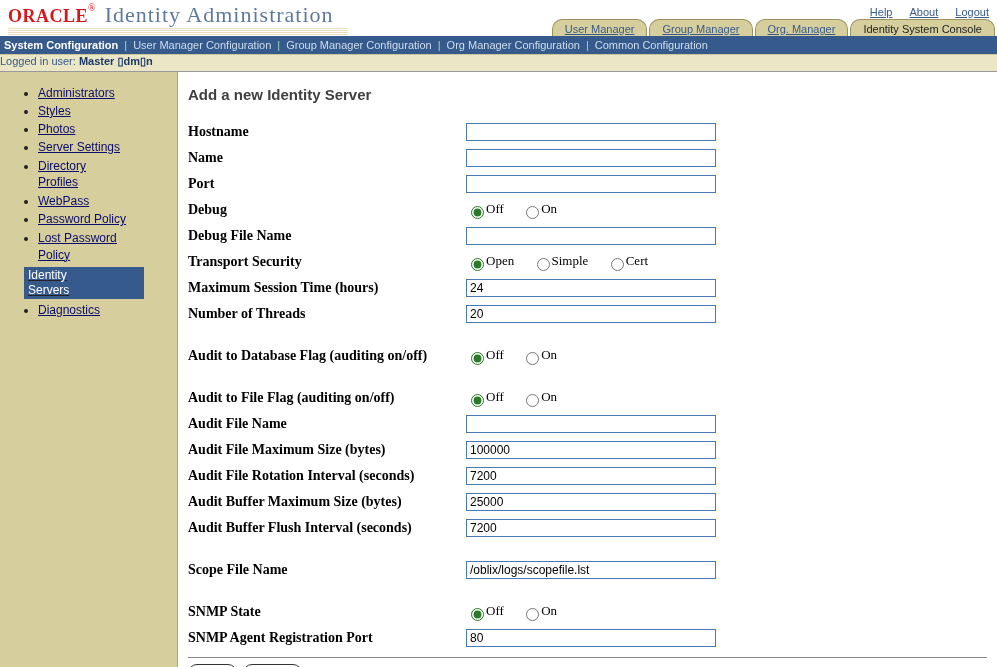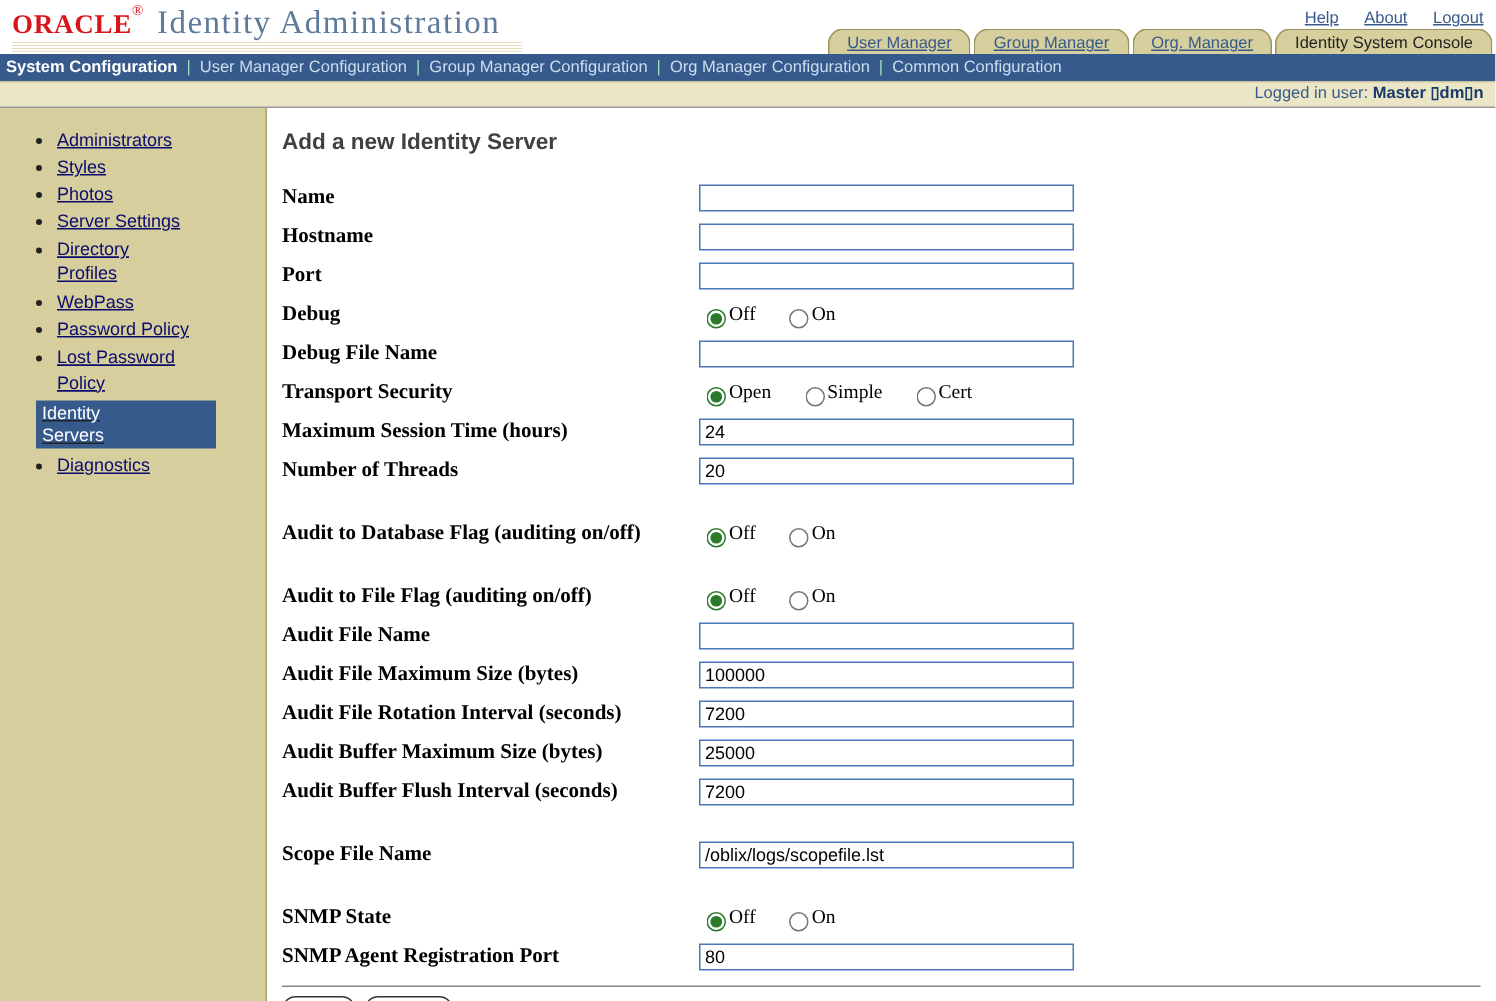--- a/index.html
+++ b/index.html
@@ -59,21 +59,21 @@
   .subnav {
     position: absolute; left: 0; right: 0; top: 36px; height: 18px;
     background: #375a8c; color: #fff; font-size: 11px;
     padding-left: 4px; display:flex; align-items:center;
   }
   .subnav a { color: #cde; text-decoration: none; cursor:pointer;}
   .subnav .sep { color: #9db; margin: 0 6px; }
   .subnav .current { color:#fff; font-weight:bold;}
   
   .loginbar {
-    height: 18px; background: #eae6c6; text-align: right;
+    height: 18px; background: #eae6c6; 
     font-size: 11px; color: #375a8c; padding-right: 8px;
     border-top:1px solid #ccc3a0; border-bottom:1px solid #999;
   }
   .loginbar b { color:#1a3a6a; }
   
   .main { display: flex; min-height: 590px; }
   .sidebar {
     width: 178px; background: #d6ce9c; padding: 14px 10px 10px 24px;
     border-right: 1px solid #aaa177;
   }
@@ -171,25 +171,25 @@
           <span>Identity<br>Servers</span>
         </li>
       <li><a>Diagnostics</a></li>
     </ul>
   </div>
 
   <div class="content">
     <div class="page-title">Add a new Identity Server</div>
 
     <div class="form-row">
+      <div class="label">Hostname</div>
+      <div class="control"><input type="text" value="" style=""></div>
+    </div>
+    <div class="form-row">
       <div class="label">Name</div>
-      <div class="control"><input type="text" value="" style=""></div>
-    </div>
-    <div class="form-row">
-      <div class="label">Hostname</div>
       <div class="control"><input type="text" value="" style=""></div>
     </div>
     <div class="form-row">
       <div class="label">Port</div>
       <div class="control"><input type="text" value="" style=""></div>
     </div>
     <div class="form-row">
       <div class="label">Debug</div>
       <div class="control radio-set">
         <label><input type="radio" name="debug" checked="" style=""><span>Off</span></label>

